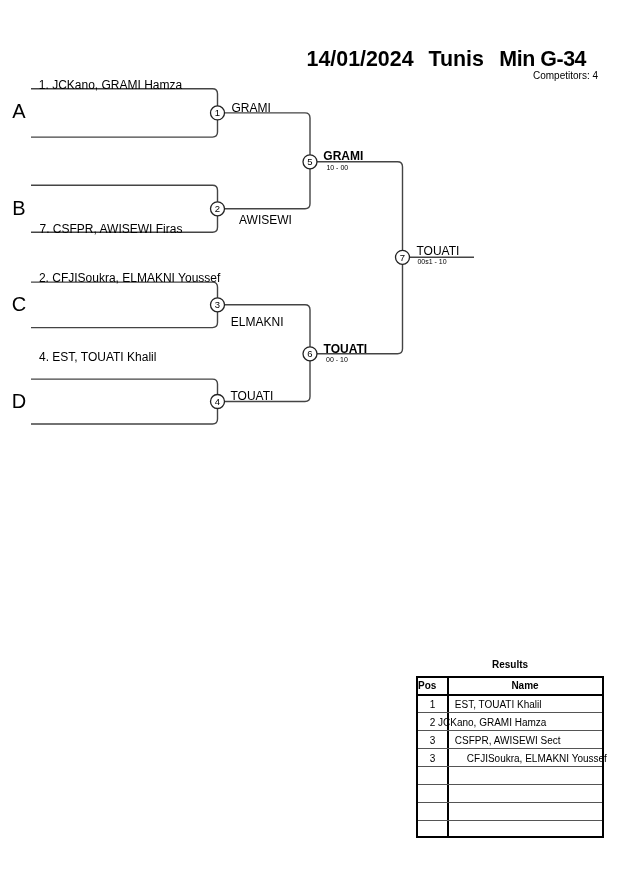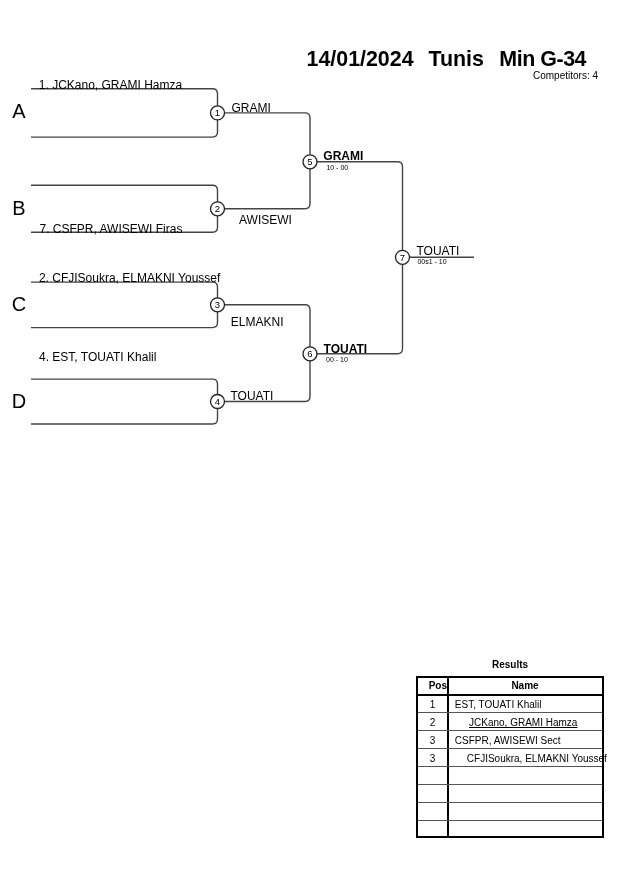--- a/index.html
+++ b/index.html
@@ -80,24 +80,24 @@
   <div style="position:absolute;left:416px;top:675.5px;width:188px;height:162.5px;border:2px solid #000;box-sizing:border-box;">
     <div style="position:absolute;left:29px;top:0;width:1.5px;height:100%;background:#000;"></div>
     <div style="position:absolute;left:0;top:16.5px;width:100%;height:1.5px;background:#000;"></div>
     <div class="hl" style="position:absolute;left:0;top:34.5px;width:100%;height:1px;background:#555;"></div>
     <div class="hl" style="position:absolute;left:0;top:52.5px;width:100%;height:1px;background:#555;"></div>
     <div class="hl" style="position:absolute;left:0;top:70.5px;width:100%;height:1px;background:#555;"></div>
     <div class="hl" style="position:absolute;left:0;top:88.5px;width:100%;height:1px;background:#555;"></div>
     <div class="hl" style="position:absolute;left:0;top:106.5px;width:100%;height:1px;background:#555;"></div>
     <div class="hl" style="position:absolute;left:0;top:124.5px;width:100%;height:1px;background:#555;"></div>
     <div class="hl" style="position:absolute;left:0;top:142.5px;width:100%;height:1px;background:#555;"></div>
-    <div class="t s10 b" style="left:0;width:29px;top:3.2px;text-align:right;">Pos</div>
+    <div class="t s10 b" style="left:0;width:29px;top:3.2px;text-align:left;">Pos</div>
     <div class="t s10 b" style="left:30px;right:0;top:3.2px;text-align:center;">Name</div>
     <div class="t s10" style="left:0;width:29px;top:22.4px;text-align:center;">1</div>
     <div class="t s10" style="left:36.8px;top:22.4px;">EST, TOUATI Khalil</div>
     <div class="t s10" style="left:0;width:29px;top:40.4px;text-align:center;">2</div>
-    <div class="t s10" style="left:51px;top:40.4px;text-decoration:underline;">JCKano, GRAMI Hamza</div>
+    <div class="t s10" style="left:20px;top:40.4px;">JCKano, GRAMI Hamza</div>
     <div class="t s10" style="left:0;width:29px;top:58.4px;text-align:center;">3</div>
     <div class="t s10" style="left:36.8px;top:58.4px;">CSFPR, AWISEWI Sect</div>
     <div class="t s10" style="left:0;width:29px;top:76.4px;text-align:center;">3</div>
     <div class="t s10" style="left:36.8px;top:76.4px;margin-left:12px;">CFJISoukra, ELMAKNI Youssef</div>
   </div>
 </div>
 
 </body></html>

